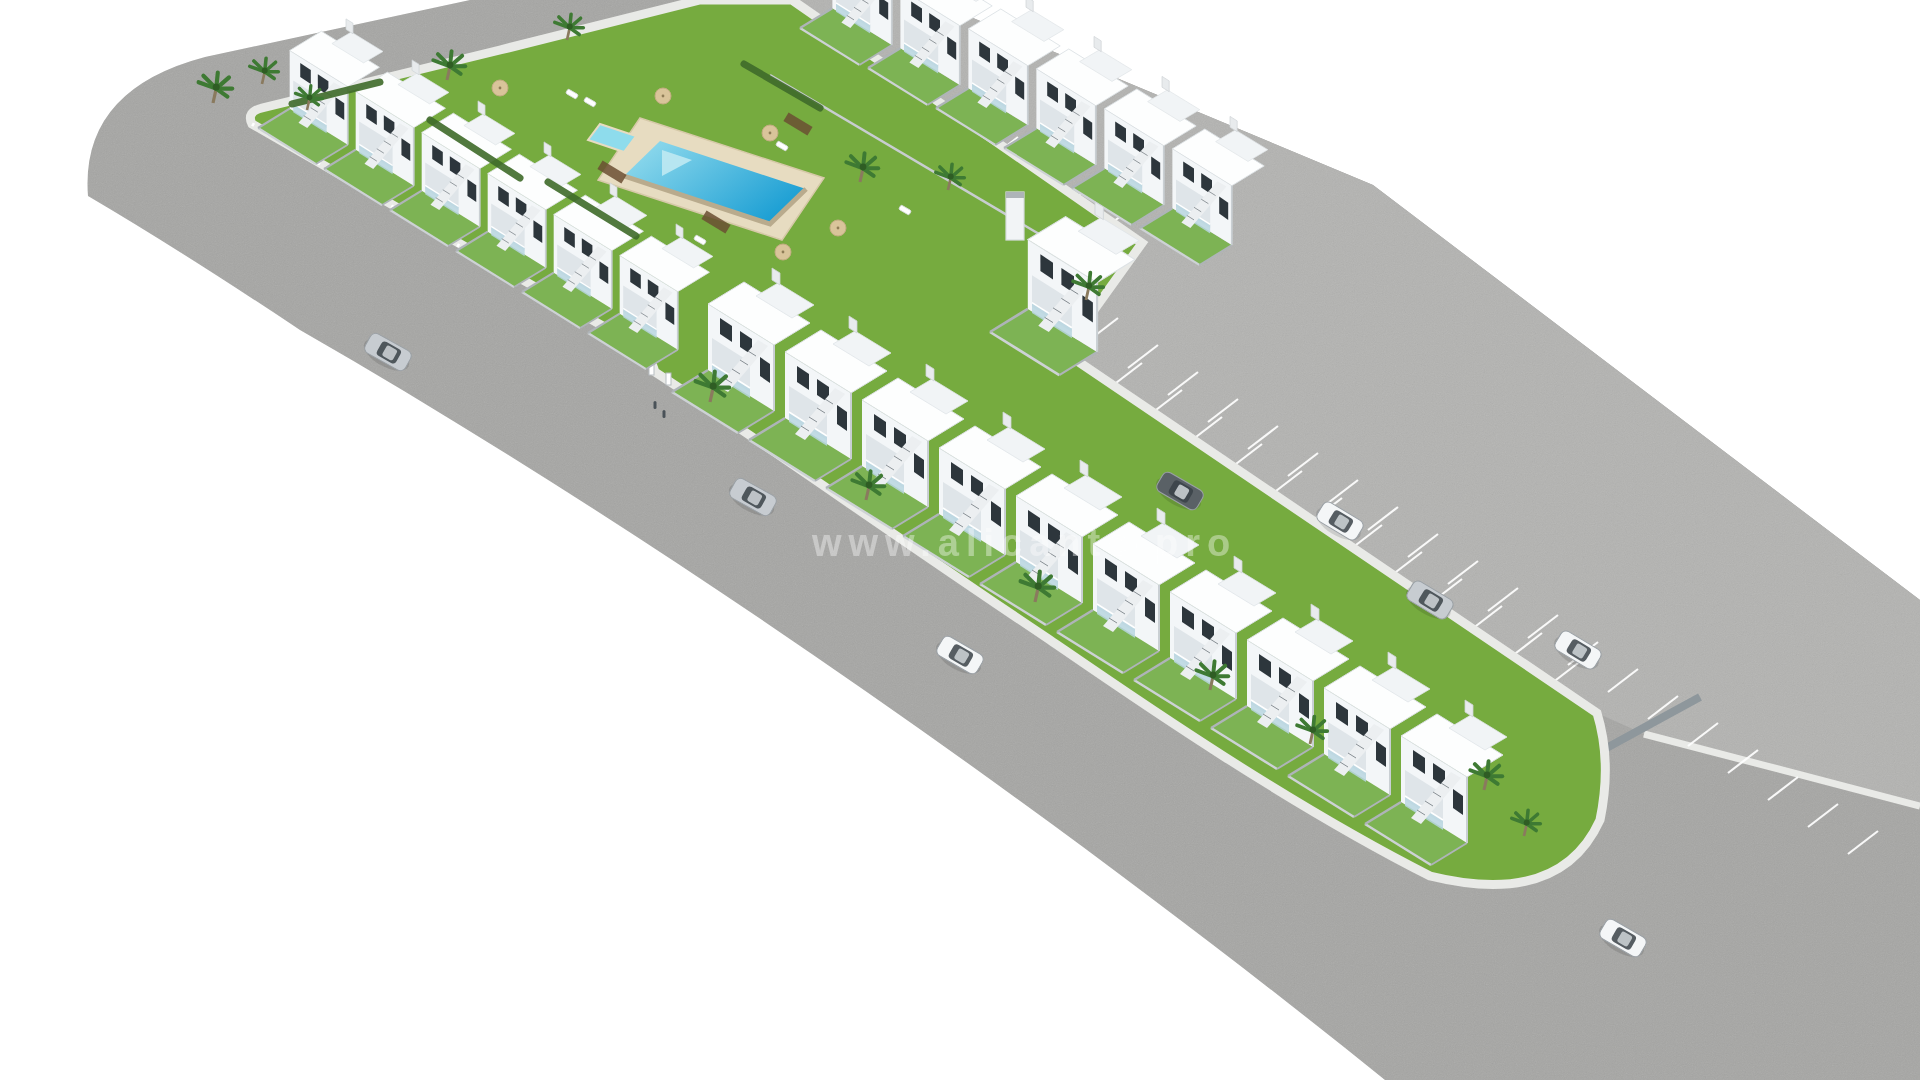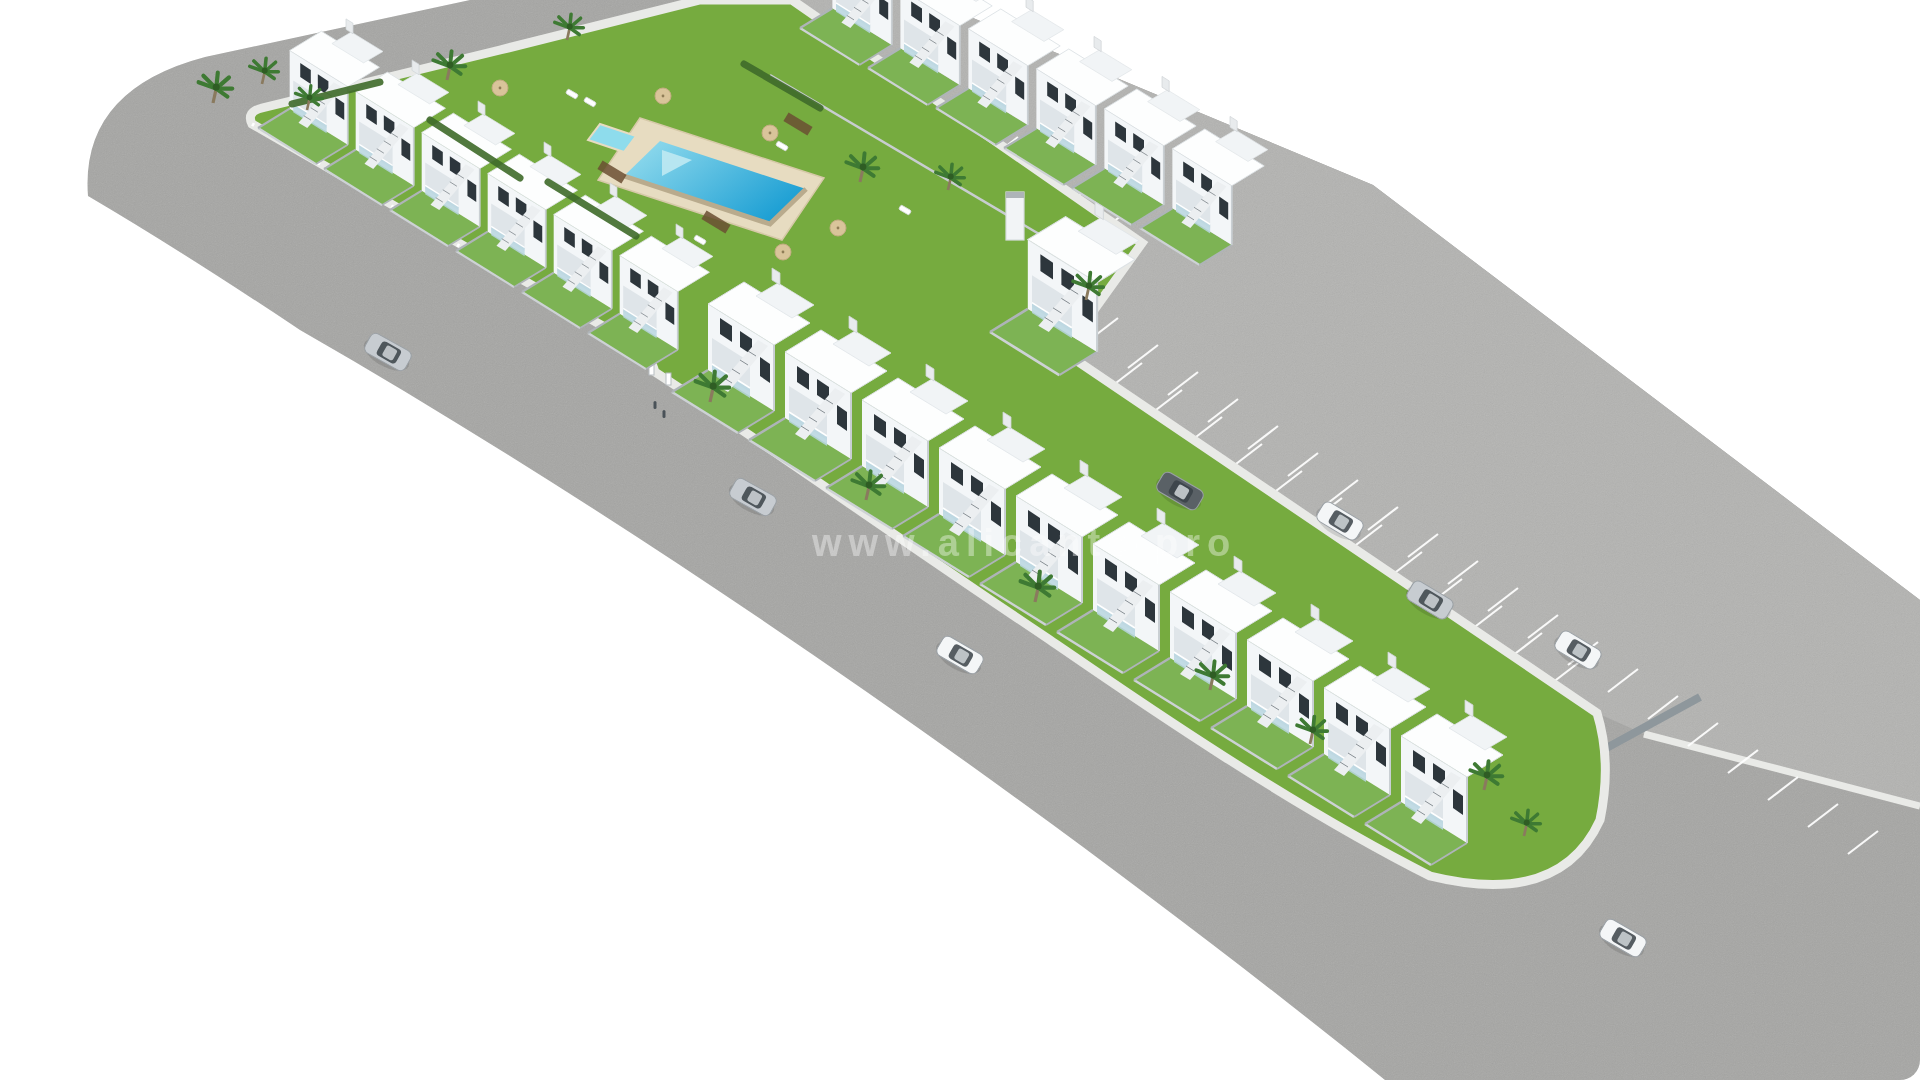--- a/index.html
+++ b/index.html
@@ -1,16 +1,16 @@
 <!DOCTYPE html>
 <html><head>
 <meta charset="utf-8">
 <style>
   html,body{margin:0;padding:0;background:#ffffff;}
-  .stage{position:relative;width:1920px;height:1080px;overflow:hidden;background:#ffffff;border-radius:20px;}
+  .stage{position:relative;width:1920px;height:1080px;overflow:hidden;background:#ffffff;}
   svg{display:block;}
   text.watermark{
     font-family:"Liberation Sans", sans-serif;
     font-size:38px;
     font-weight:bold;
     letter-spacing:7px;
   }
 </style>
 </head>
 <body>

